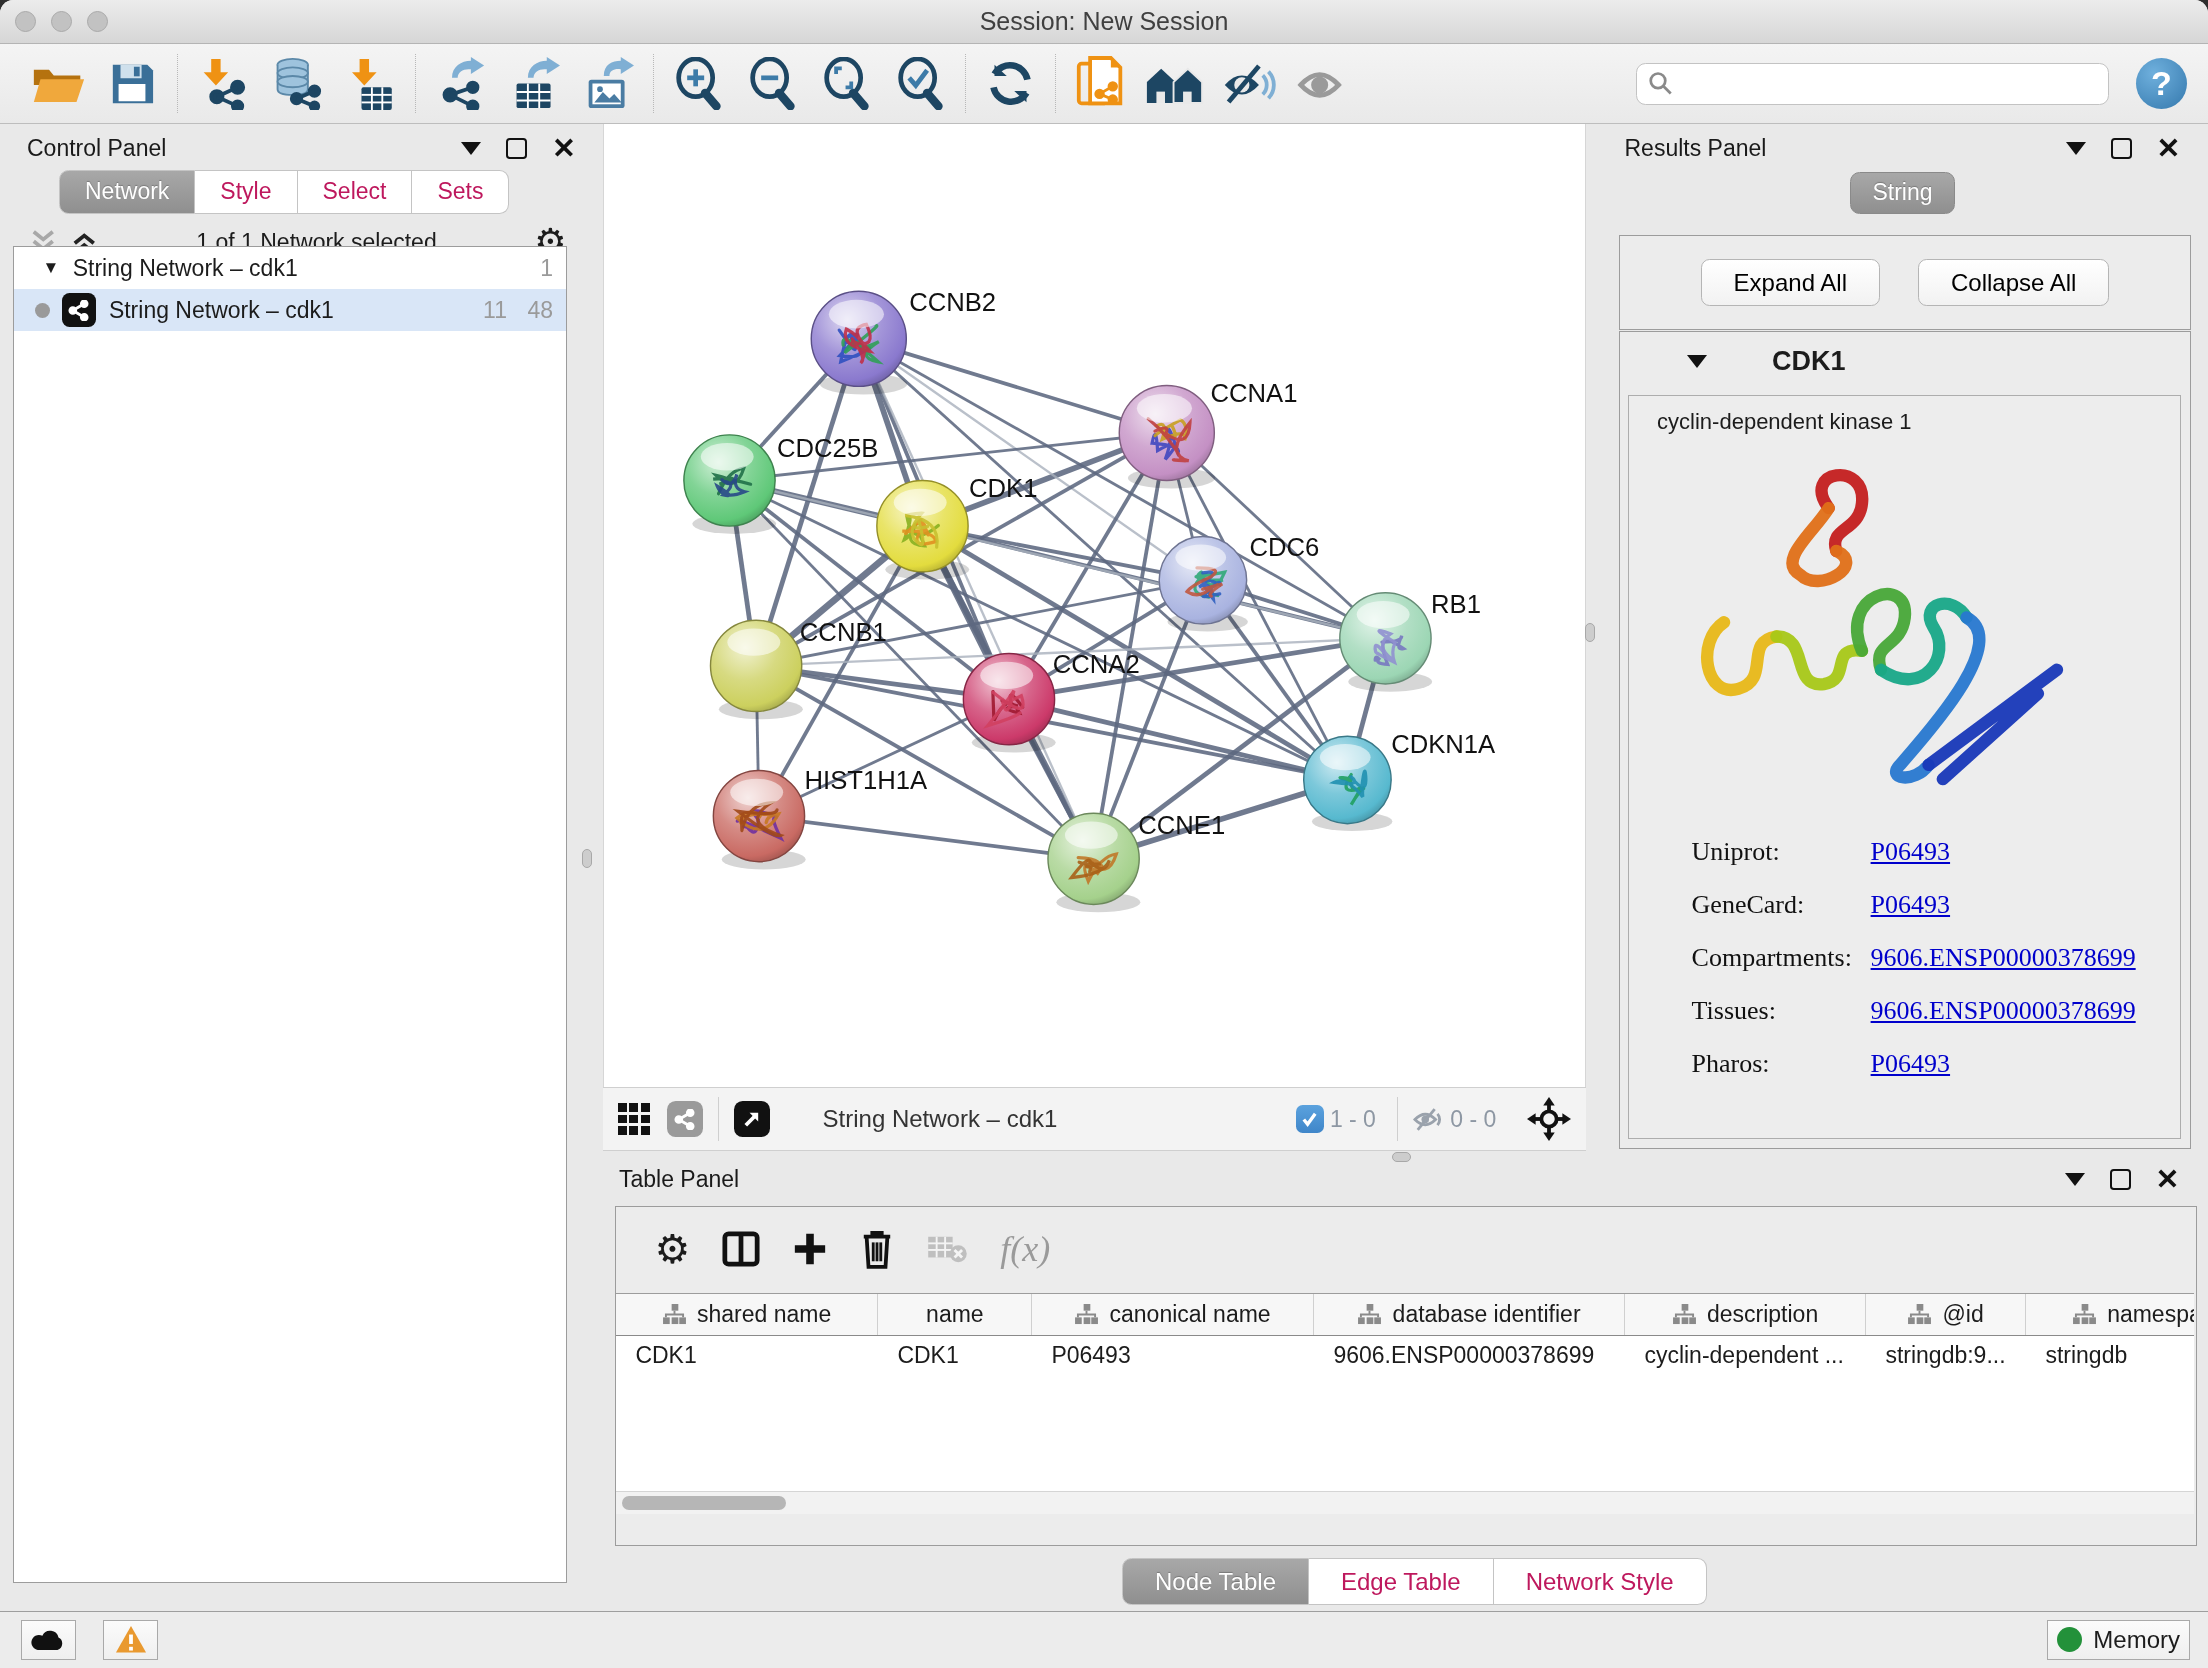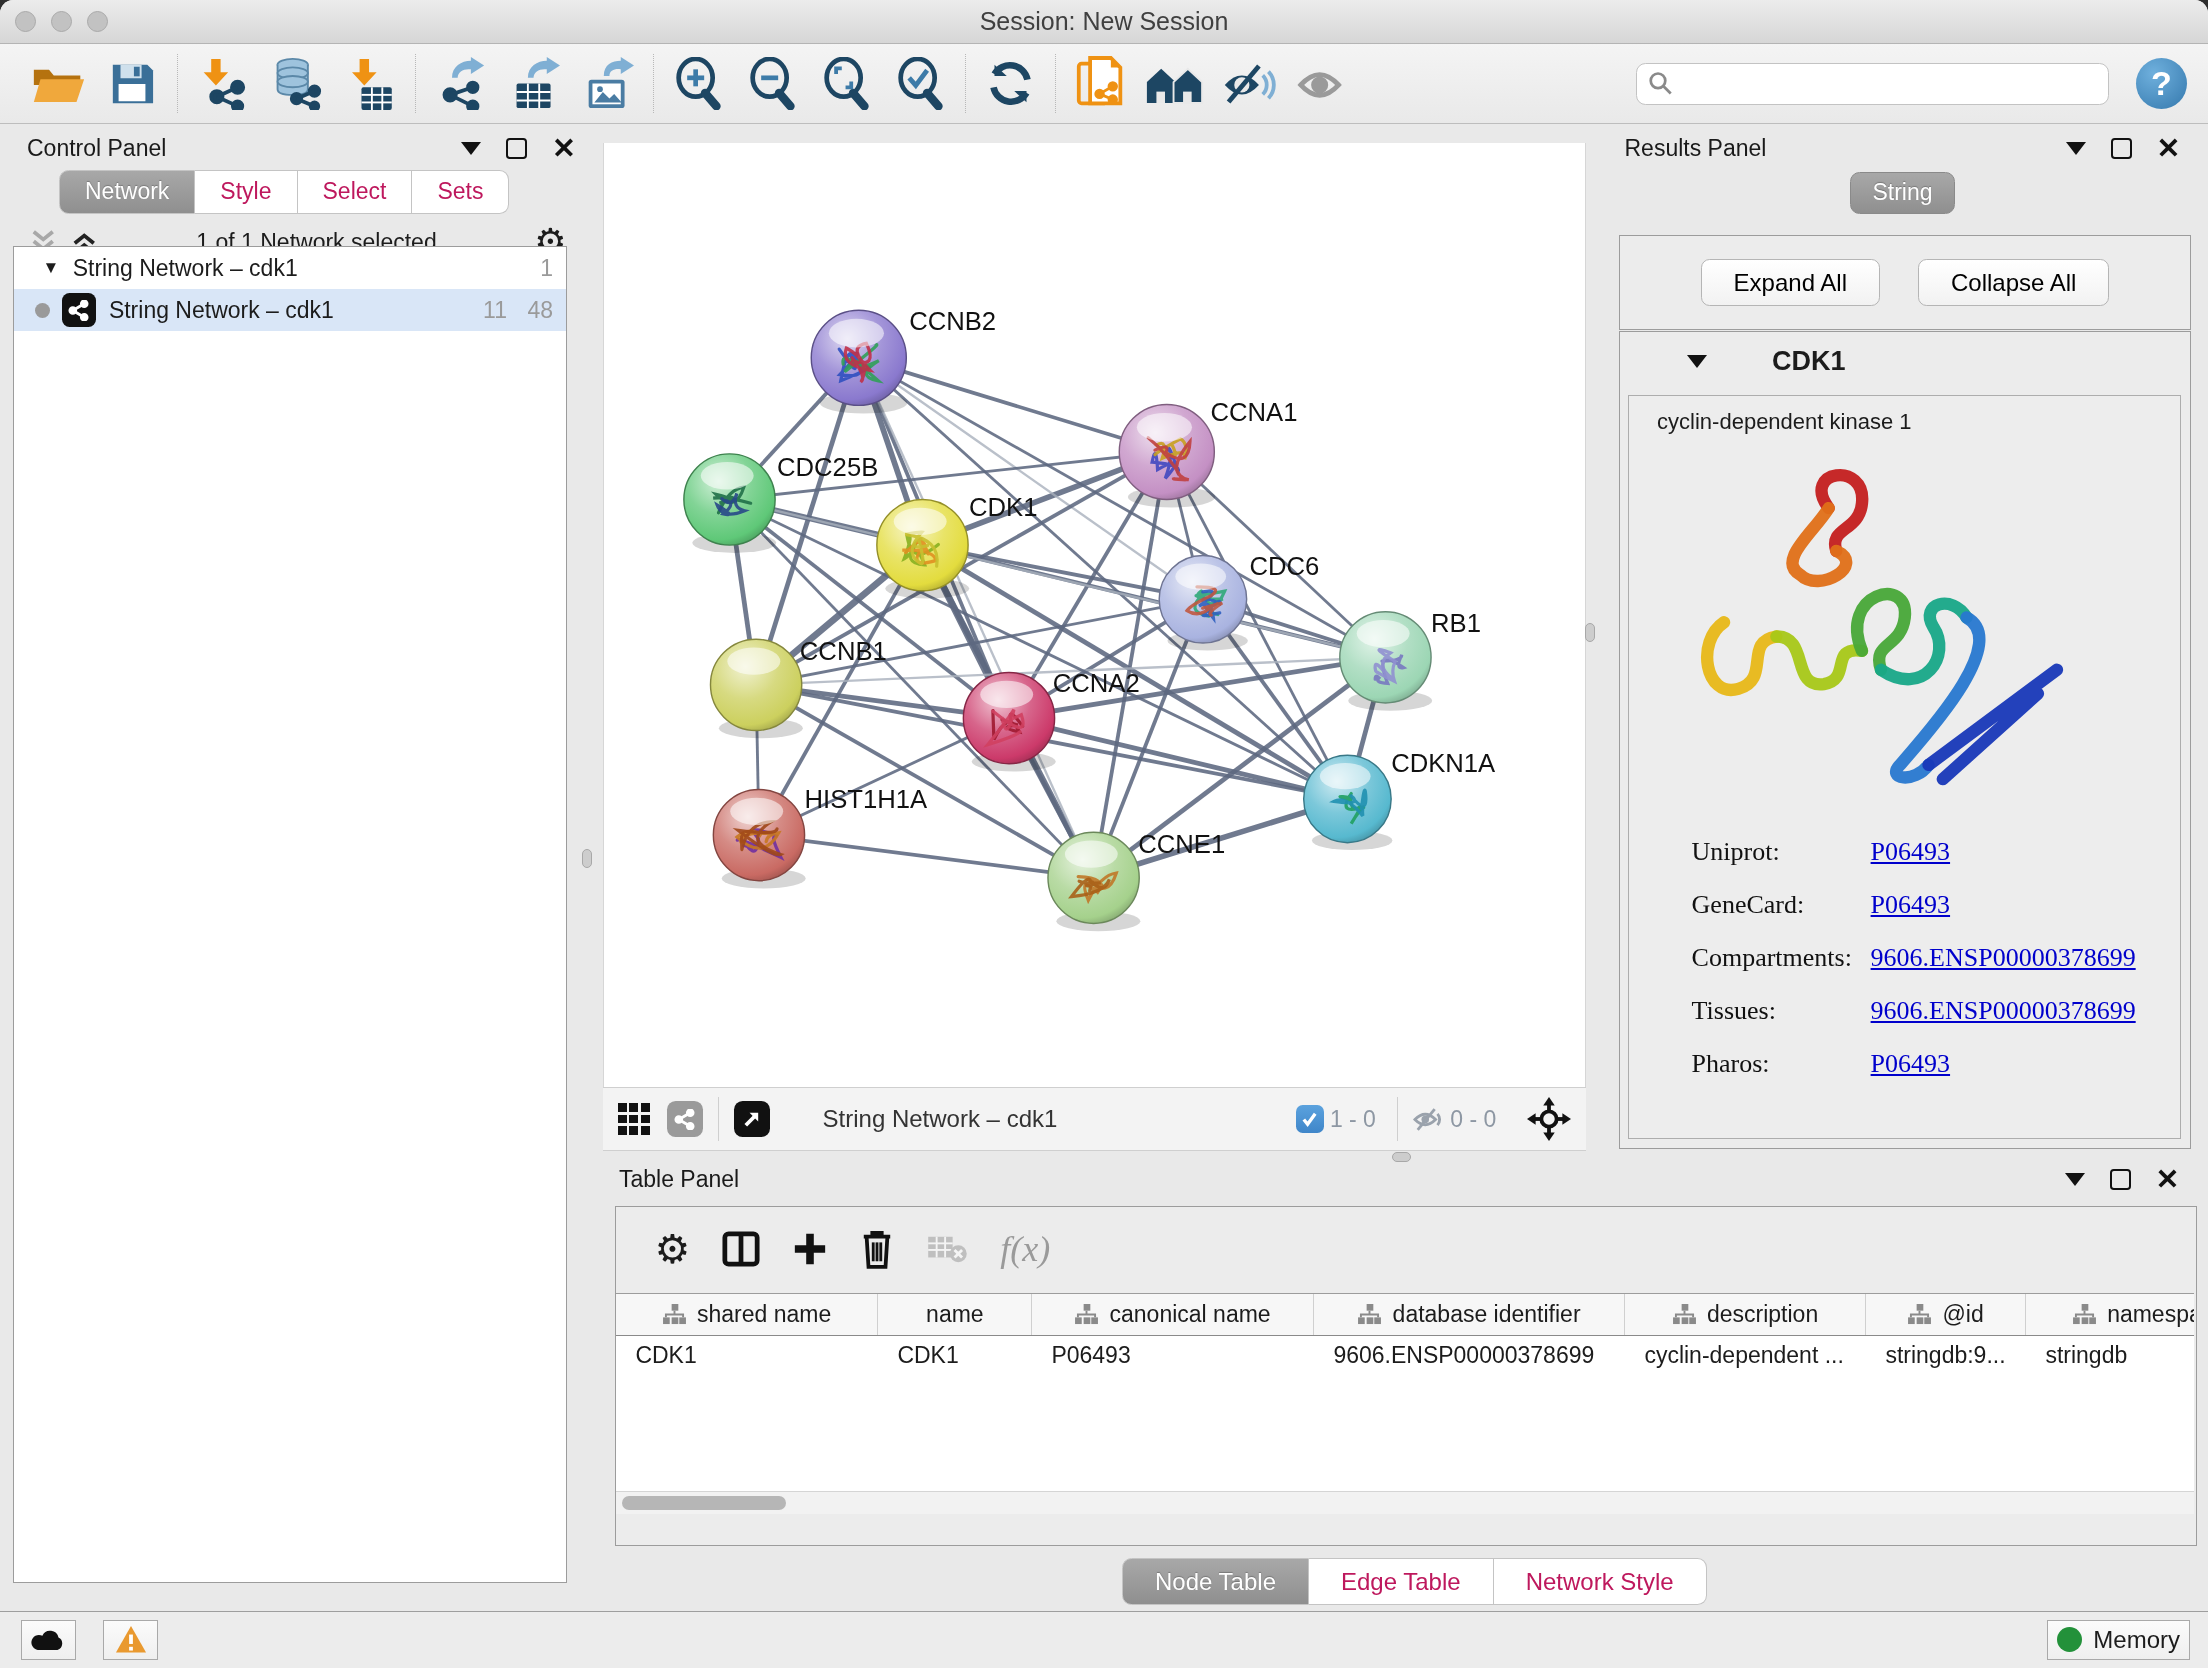--- a/index.html
+++ b/index.html
@@ -52,21 +52,21 @@
     background:#fff; border:1.9px solid #9c9c9c; height:1337px; overflow:hidden; }
   .tree-row { display:flex; align-items:center; height:42px; font-size:23px; padding:0 13.3px; }
   .tree-row.sel { background:#d9e6f7; }
   .tree-count { color:#9a9a9a; width:46px; text-align:right; }
   .tree-dot { width:15px; height:15px; border-radius:50%; background:#9a9a9a; margin:0 11.4px 0 7.6px; }
   .share-badge { width:34px; height:34px; border-radius:7.6px; background:#111; display:flex;
     align-items:center; justify-content:center; margin-right:13.3px; }
 
   
   #canvas { position:absolute; left:603px; top:124px; width:983px; height:963px;
-    background:#fff; border-left:1px solid #d6d6d6; border-right:1px solid #d6d6d6;margin-top:19px; }
+    background:#fff; border-left:1px solid #d6d6d6; border-right:1px solid #d6d6d6; }
   #net-toolbar { position:absolute; left:603px; top:1087px; width:983px; height:64px;
     background:#f3f3f3; border-top:1px solid #cfcfcf; border-bottom:1px solid #cfcfcf;
     display:flex; align-items:center; padding:0 15px; }
   .nt-sep { width:0; height:44px; border-left:1px solid #cfcfcf; margin:0 15px; }
   #nt-grid { display:grid; grid-template-columns:repeat(3,8.6px); grid-template-rows:repeat(3,8.6px); gap:2.9px; }
   #nt-grid span { background:#111; }
   .nt-badge { width:36px; height:36px; border-radius:8.6px; display:flex; align-items:center; justify-content:center; }
   #nt-title { font-size:24px; color:#333; margin-left:53px; }
   .nt-count { font-size:23px; color:#8d97a3; margin:0 5.7px; }
   #nt-check { width:28.5px; height:28.5px; border-radius:6.7px; background:linear-gradient(#5ba2de,#3f86c9);

